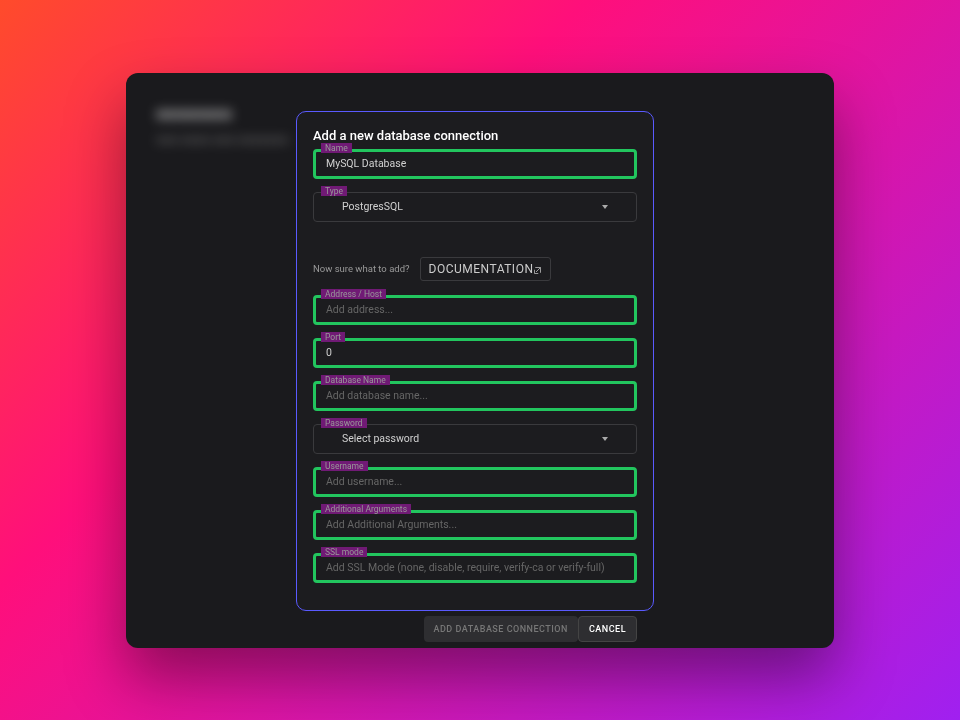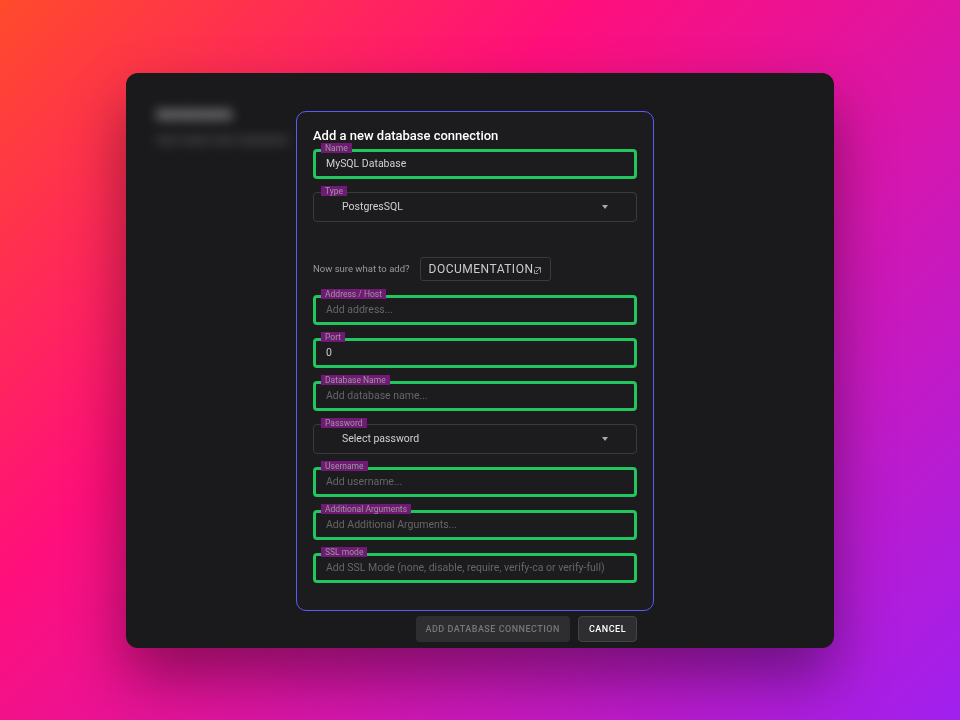--- a/index.html
+++ b/index.html
@@ -172,21 +172,20 @@
     .external-icon {
       width: 9px;
       height: 9px;
       display: inline-block;
     }
     
     .button-row {
       margin-top: auto;
       display: flex;
       justify-content: flex-end;
-      gap: 8px;
       padding-top: 20px;
     }
     
     .btn {
       height: 26px;
       padding: 0 10px;
       border-radius: 4px;
       font-size: 9px;
       letter-spacing: 0.5px;
       font-weight: 500;

